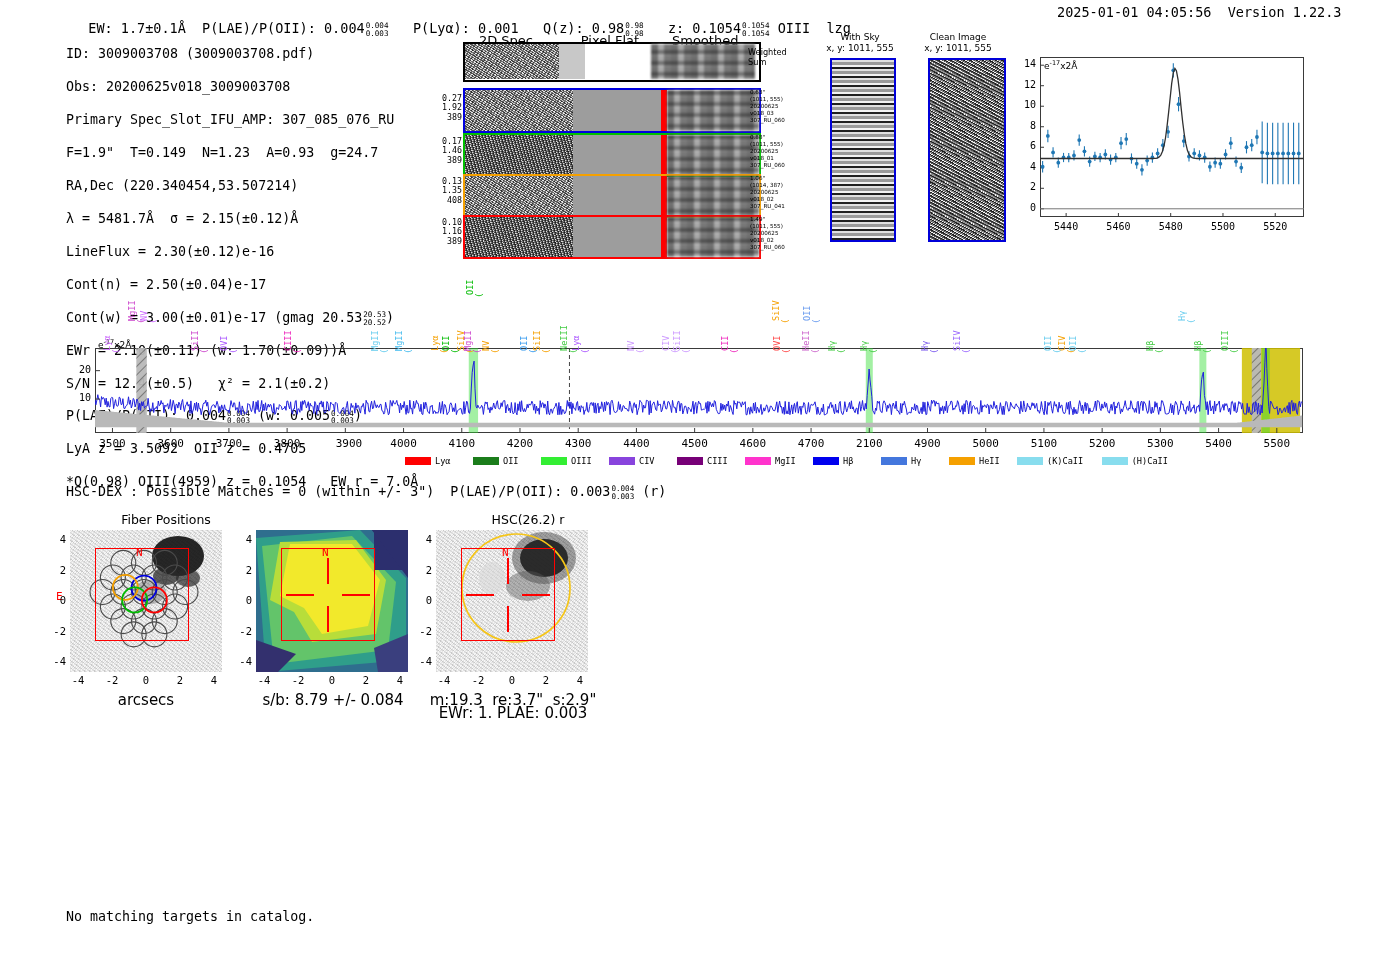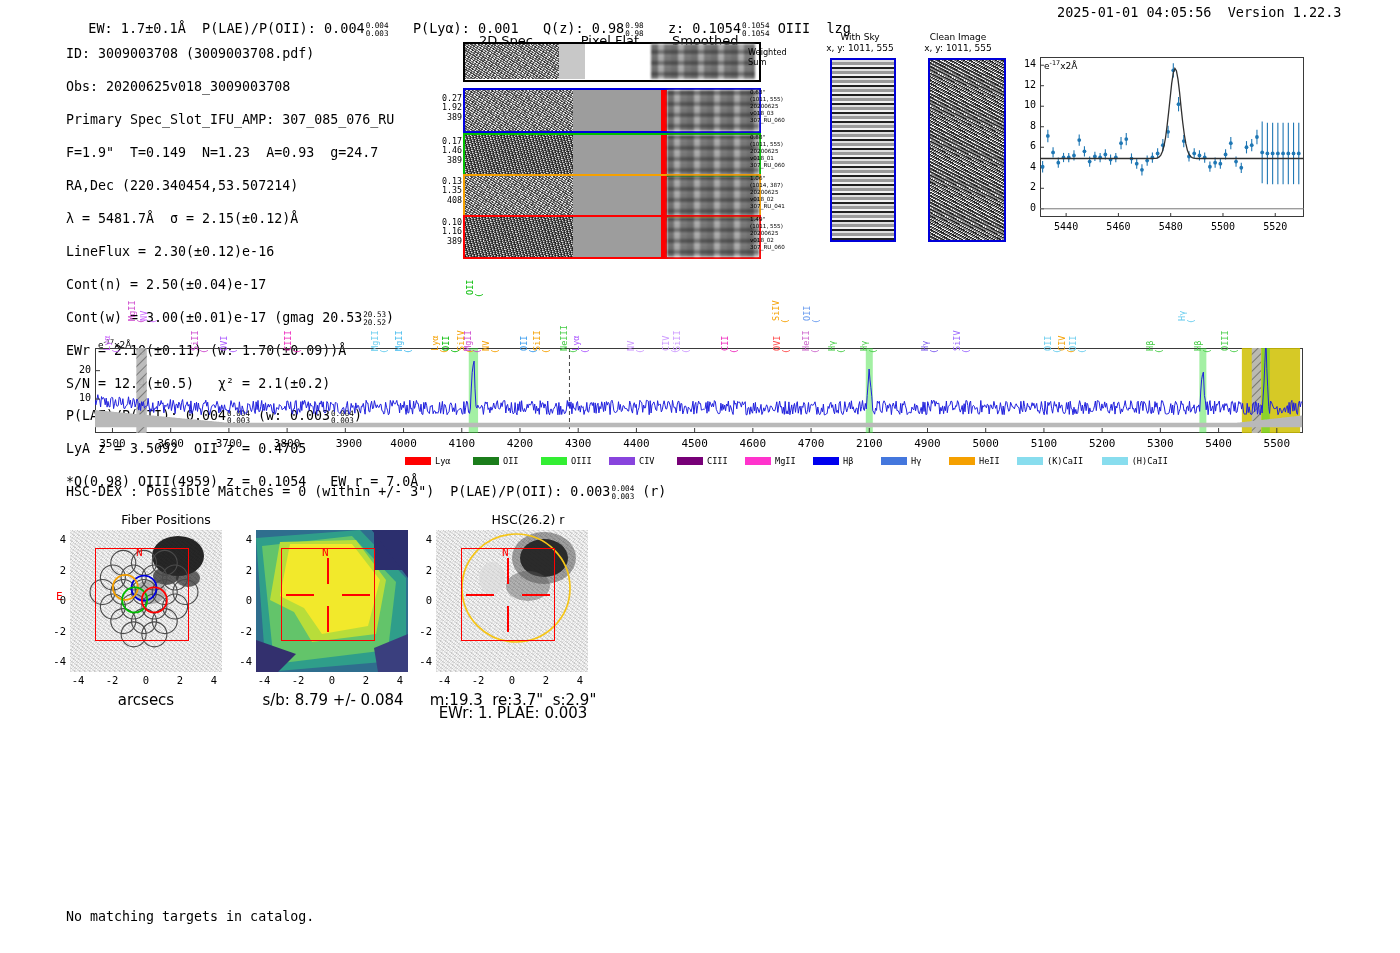--- a/index.html
+++ b/index.html
@@ -85,21 +85,21 @@
 <div>Obs: 20200625v018_3009003708</div>
 <div>Primary Spec_Slot_IFU_AMP: 307_085_076_RU</div>
 <div>F=1.9"  T=0.149  N=1.23  A=0.93  g=24.7</div>
 <div>RA,Dec (220.340454,53.507214)</div>
 <div>λ = 5481.7Å  σ = 2.15(±0.12)Å</div>
 <div>LineFlux = 2.30(±0.12)e-16</div>
 <div>Cont(n) = 2.50(±0.04)e-17</div>
 <div><span>Cont(w) = 3.00(±0.01)e-17 (gmag 20.53</span><span class="frac"><span>20.53</span><br><span>20.52</span></span><span>)</span></div>
 <div>EWr = 2.10(±0.11) (w: 1.70(±0.09))Å</div>
 <div>S/N = 12.4(±0.5)   χ² = 2.1(±0.2)</div>
-<div><span>P(LAE)/P(OII): 0.004</span><span class="frac"><span>0.004</span><br><span>0.003</span></span><span> (w: 0.003</span><span class="frac"><span>0.004</span><br><span>0.003</span></span><span>)</span></div>
+<div><span>P(LAE)/P(OII): 0.004</span><span class="frac"><span>0.004</span><br><span>0.003</span></span><span> (w: 0.005</span><span class="frac"><span>0.004</span><br><span>0.003</span></span><span>)</span></div>
 <div>LyA z = 3.5092  OII z = 0.4705</div>
 <div>*Q(0.98) OIII(4959) z = 0.1054   EW r = 7.0Å</div>
 </div>
 
 <div class="abs sans pnl-title" style="left:476px;top:33px;width:60px;">2D Spec</div>
 <div class="abs sans pnl-title" style="left:580px;top:33px;width:60px;">Pixel Flat</div>
 <div class="abs sans pnl-title" style="left:672px;top:33px;width:64px;">Smoothed</div>
 
 <div class="abs" style="left:463px;top:42px;width:298px;height:40px;border:2.5px solid #000;box-sizing:border-box;">
   <div class="noiseA" style="left:0;top:0;width:94px;height:35px;"></div>

